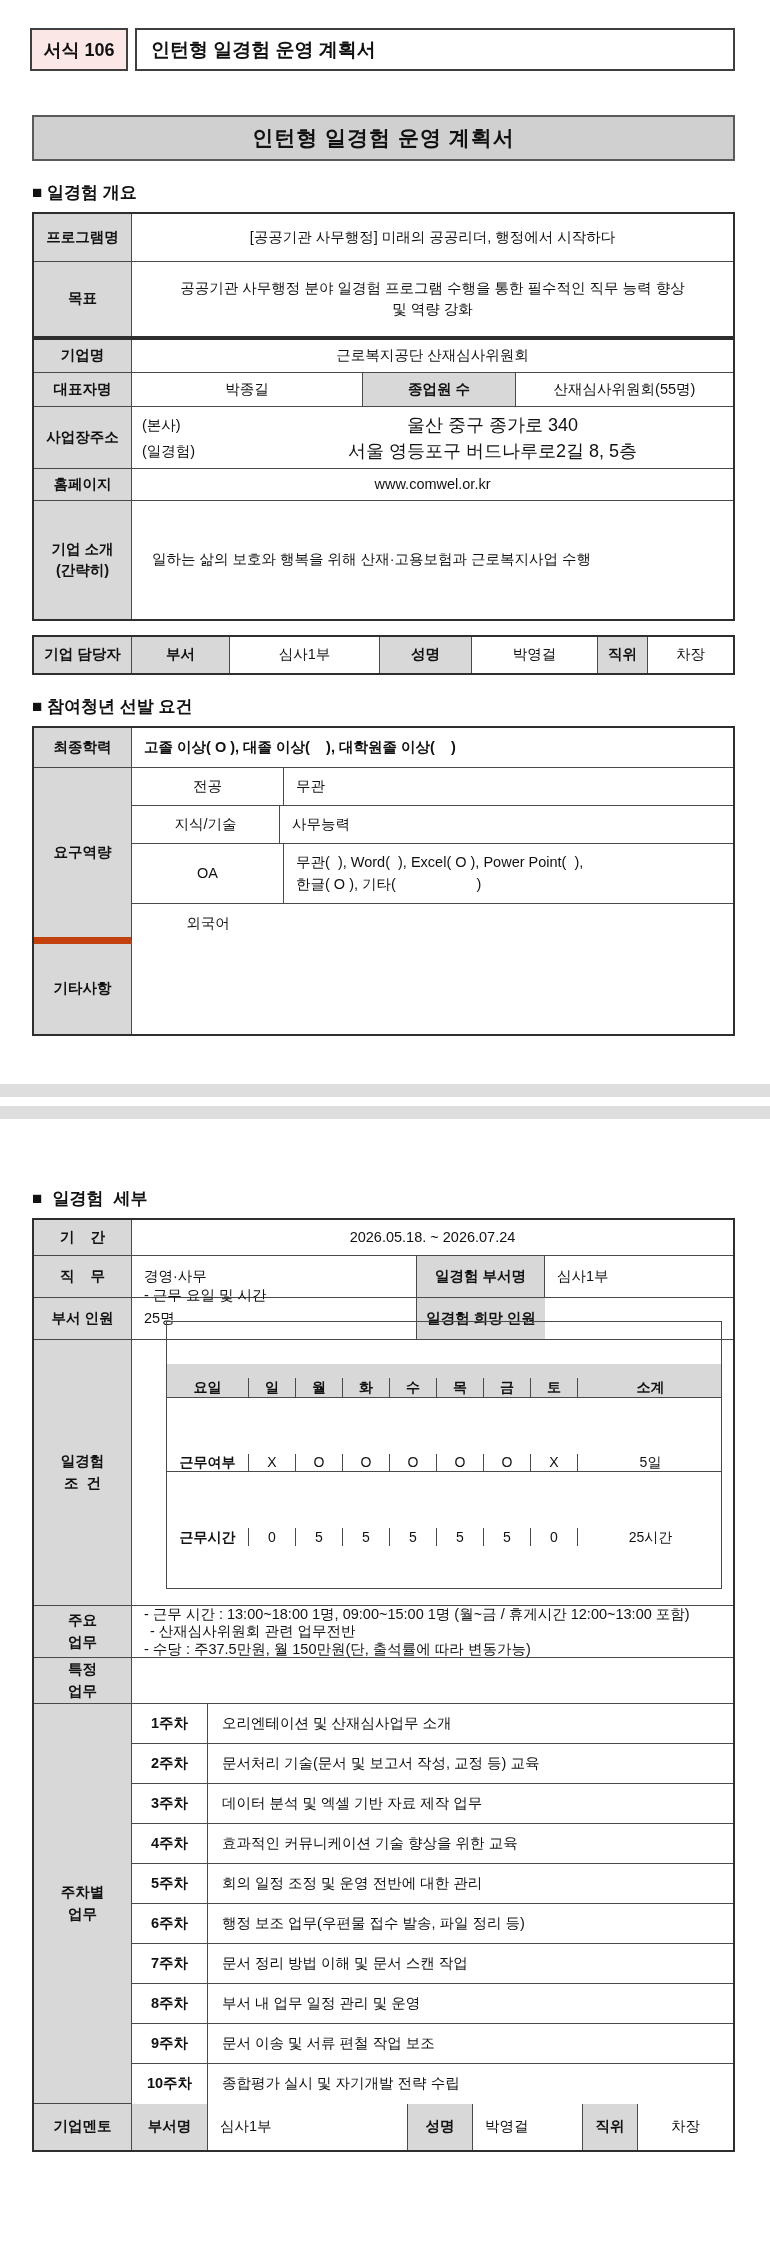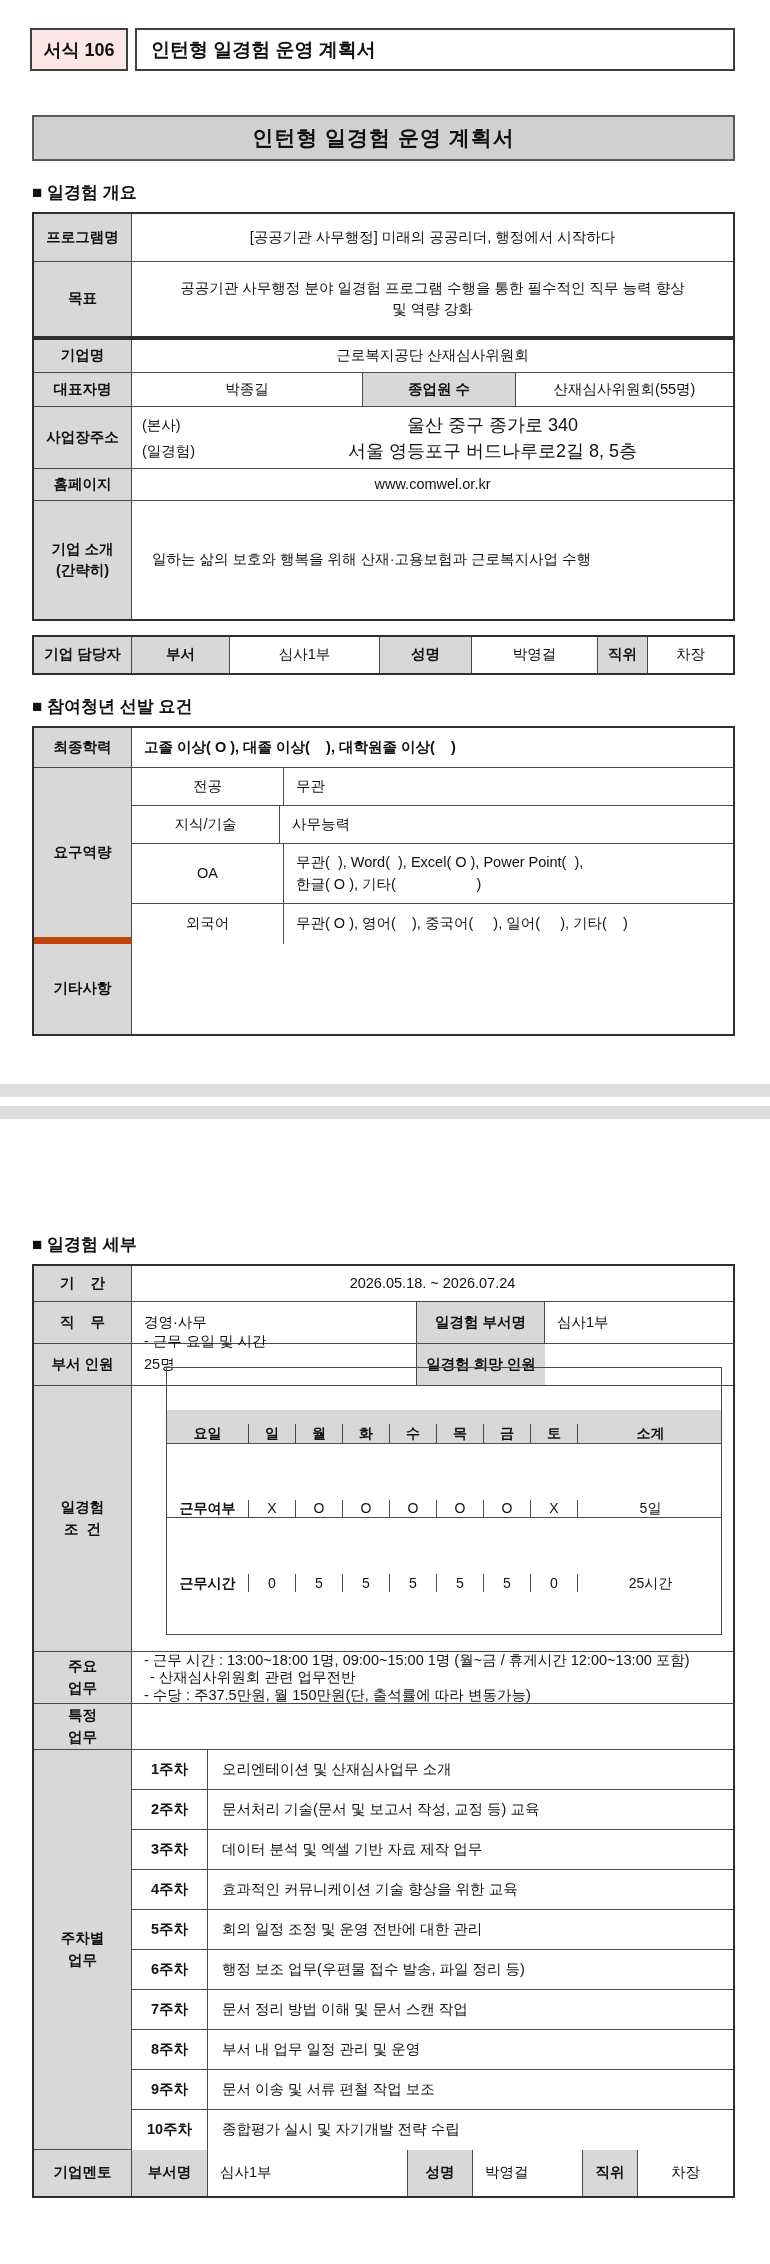--- a/index.html
+++ b/index.html
@@ -174,36 +174,35 @@
           <div class="c" style="width:148px; flex-shrink:0;">지식/기술</div>
           <div class="c left" style="flex:1; padding-left:12px;">사무능력</div>
         </div>
         <div class="r" style="height:60px;">
           <div class="c" style="width:152px; flex-shrink:0;">OA</div>
           <div class="c left" style="flex:1; padding-left:12px;">무관(  ), Word(  ), Excel( O ), Power Point(  ),
 한글( O ), 기타(                    )</div>
         </div>
         <div class="r" style="height:40px;">
           <div class="c" style="width:152px; flex-shrink:0;">외국어</div>
-          <div class="c left" style="flex:1; padding-left:12px;">무관( O ), 영어(    ), 중국어(     ), 일어(     ), 기타(    )</div>
         </div>
       </div>
     </div>
     <div class="r" style="height:90px;">
       <div class="c lbl w-label">기타사항</div>
       <div class="c left" style="flex:1; padding-left:12px;"></div>
     </div>
   </div>
 
   <div style="height:48px;"></div>
   <div class="strip"></div>
   <div class="strip-gap"></div>
   <div class="strip"></div>
 
-  <div class="sec-heading" style="margin-top:114px;">■ 일경험 세부</div>
+  <div class="sec-heading" style="margin-top:68px;font-family:Liberation Mono, monospace;">■ 일경험 세부</div>
   <div class="tbl">
     <div class="r" style="height:36px;">
       <div class="c lbl w-label">기    간</div>
       <div class="c" style="flex:1;">2026.05.18. ~ 2026.07.24</div>
     </div>
     <div class="r" style="height:42px;">
       <div class="c lbl w-label">직    무</div>
       <div class="c left" style="width:285px; flex-shrink:0; padding-left:12px;">경영·사무</div>
       <div class="c lbl" style="width:128px; flex-shrink:0;">일경험 부서명</div>
       <div class="c left" style="flex:1; padding-left:12px;">심사1부</div>

